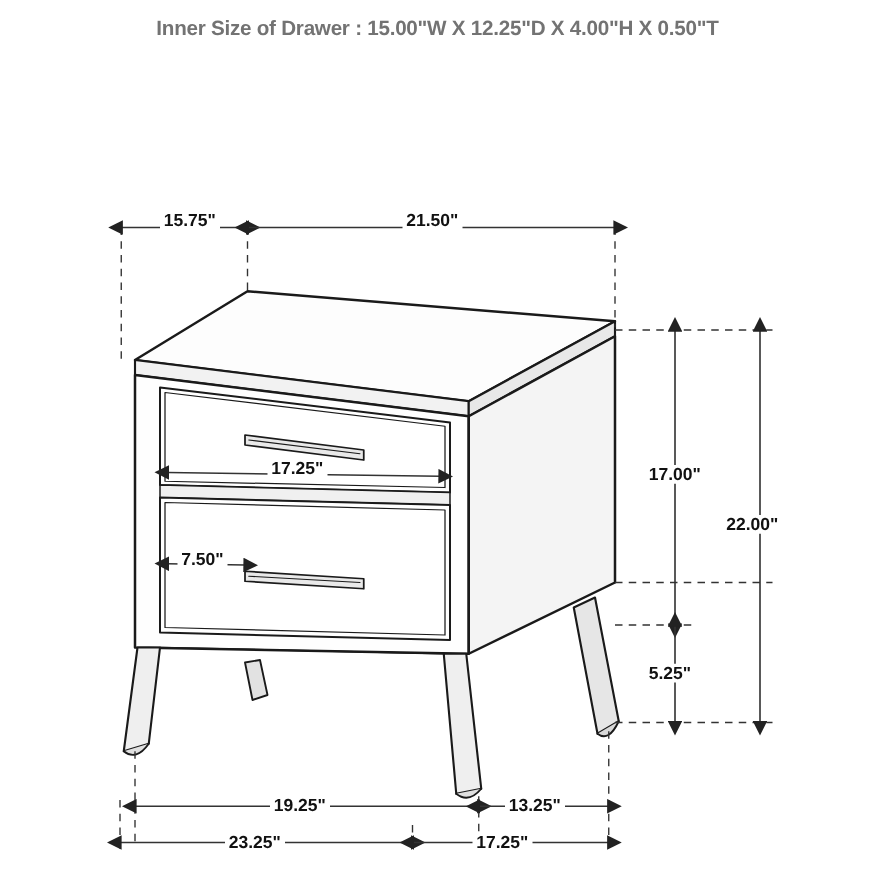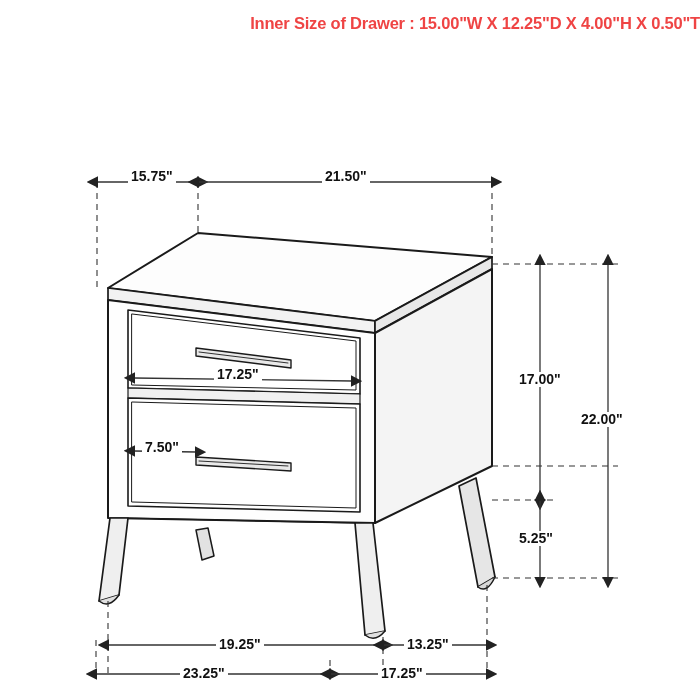--- a/index.html
+++ b/index.html
@@ -17,25 +17,25 @@
   #stage {
     position: relative;
     width: 700px;
     height: 700px;
   }
   #title {
     position: absolute;
     left: 0;
     top: 14px;
     width: 700px;
-    text-align: right;
+    text-align: center;
     font-size: 16.5px;
     font-weight: bold;
     letter-spacing: -0.2px;
-    color: #ef4444;
+    color: #737373;
   }
   #drawing {
     position: absolute;
     left: 0;
     top: 0;
     width: 700px;
     height: 700px;
   }
   .dimlabel {
     position: absolute;

